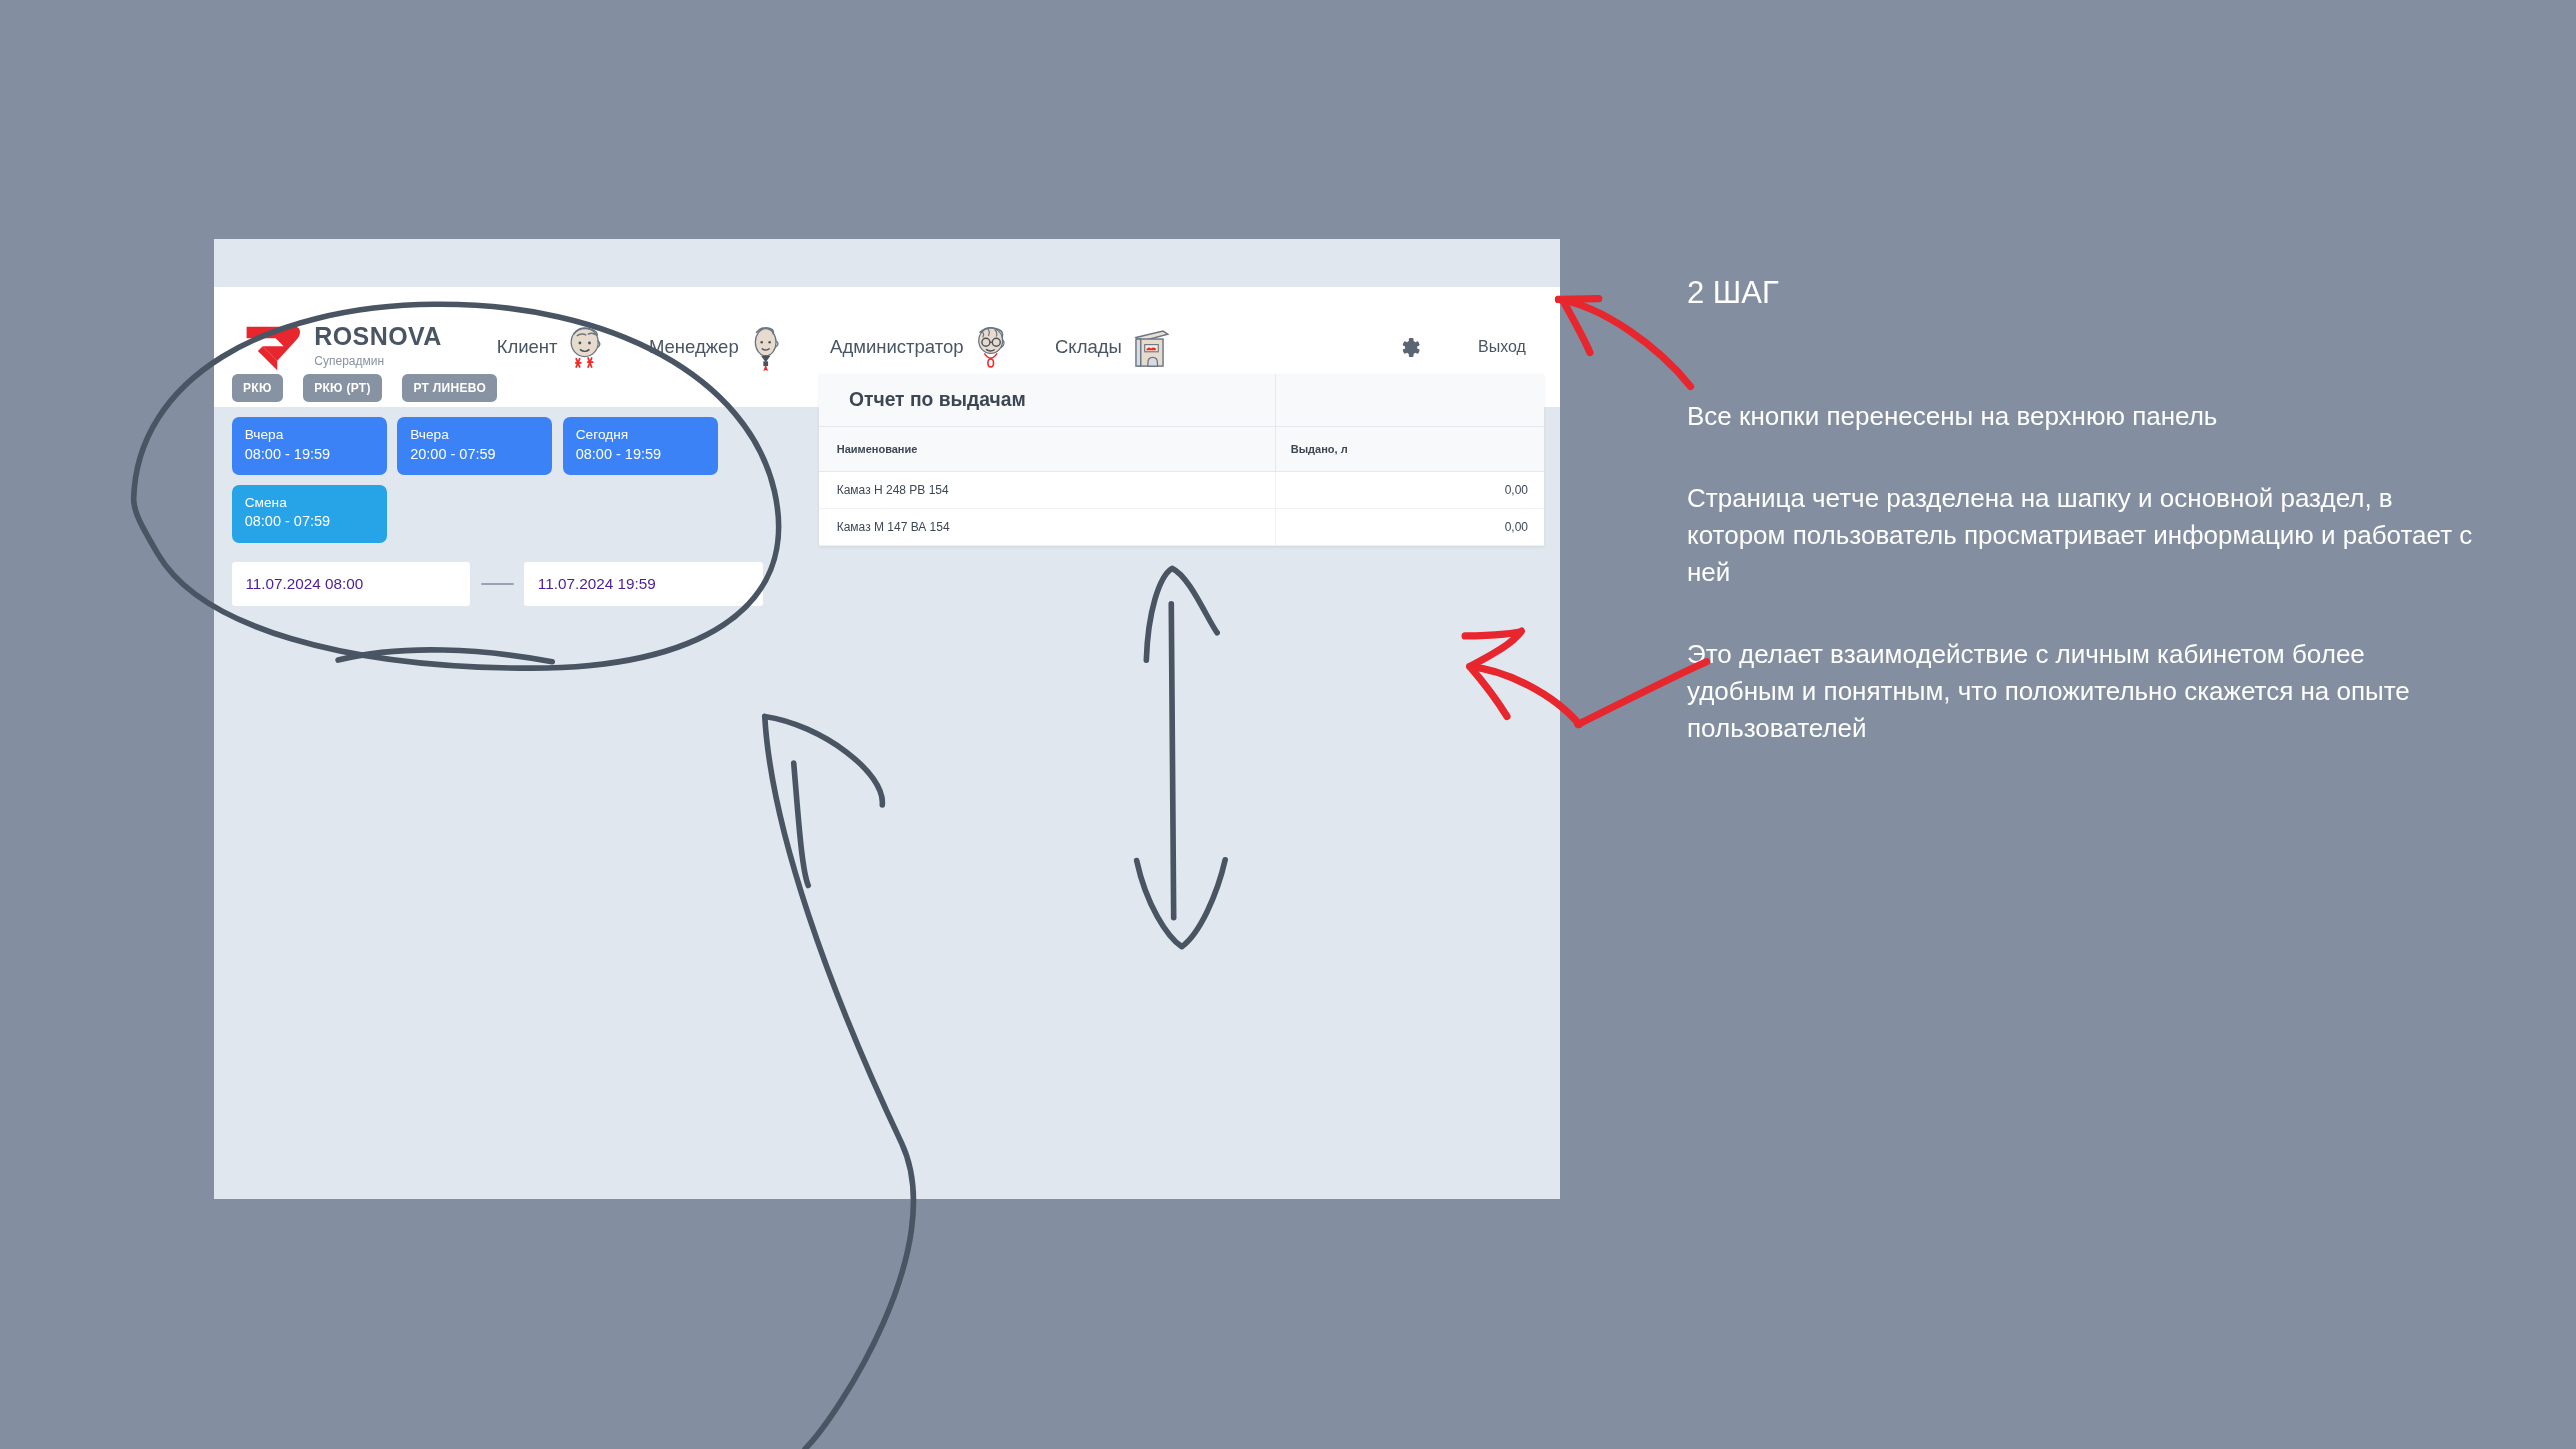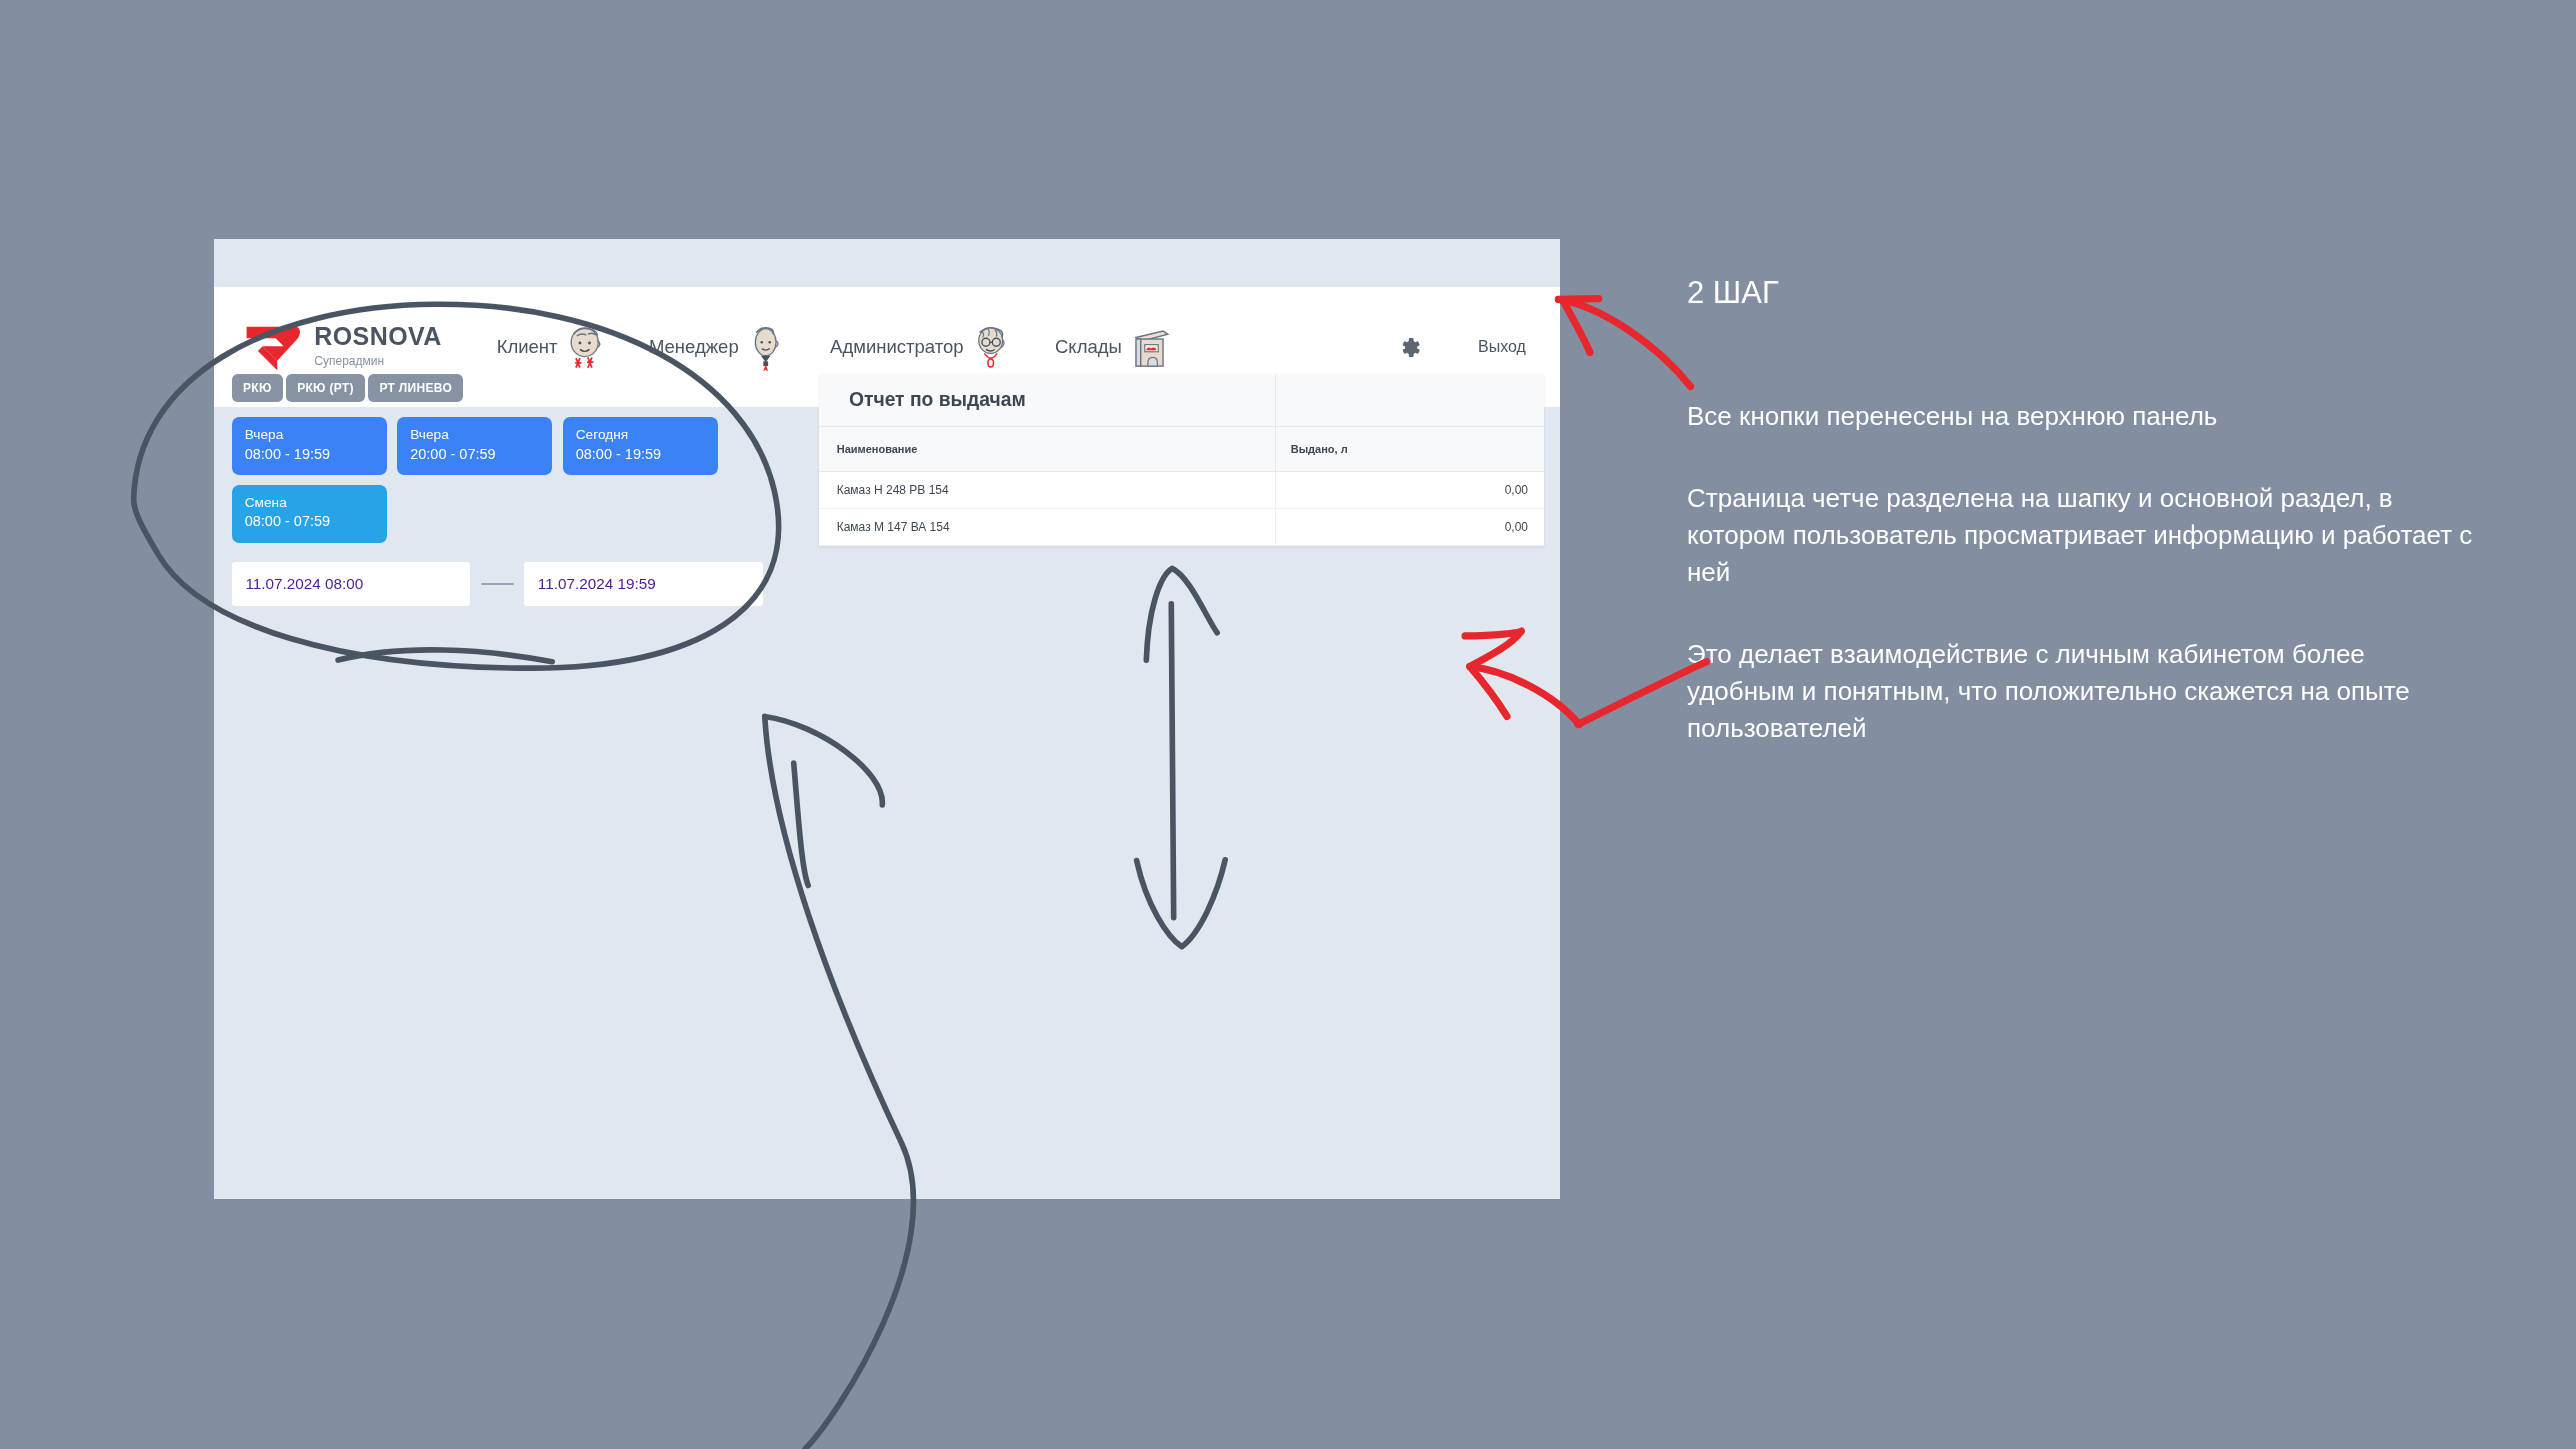--- a/index.html
+++ b/index.html
@@ -43,21 +43,21 @@
   }
   .exitcell{
     width:116px;display:flex;align-items:center;justify-content:center;cursor:pointer;flex:0 0 auto;
   }
   .exitlabel{font-size:16px;color:#4a5563;}
 
   
   #content{position:absolute;left:0;top:120px;right:0;bottom:0;padding:14.5px 0 0 0;}
 
   #leftpane{position:absolute;left:17.7px;top:14.5px;width:531px;}
-  .chiprow{display:flex;gap:3px;margin-bottom:15.3px;}
+  .chiprow{display:flex;gap:20px;margin-bottom:15.3px;}
   .chip{
     background:#8792a3;color:#fff;border-radius:5.6px;
     font-size:12px;font-weight:bold;letter-spacing:0.3px;
     padding:7.2px 11.3px 7.2px 11.3px;white-space:nowrap;cursor:pointer;
   }
   .presetrow{display:flex;gap:10.5px;margin-bottom:10.5px;}
   .preset{
     background:#3b82f6;color:#fff;border-radius:7.2px;
     padding:8.9px 13px 10.5px 13px;min-width:129px;cursor:pointer;line-height:1.35;
   }

